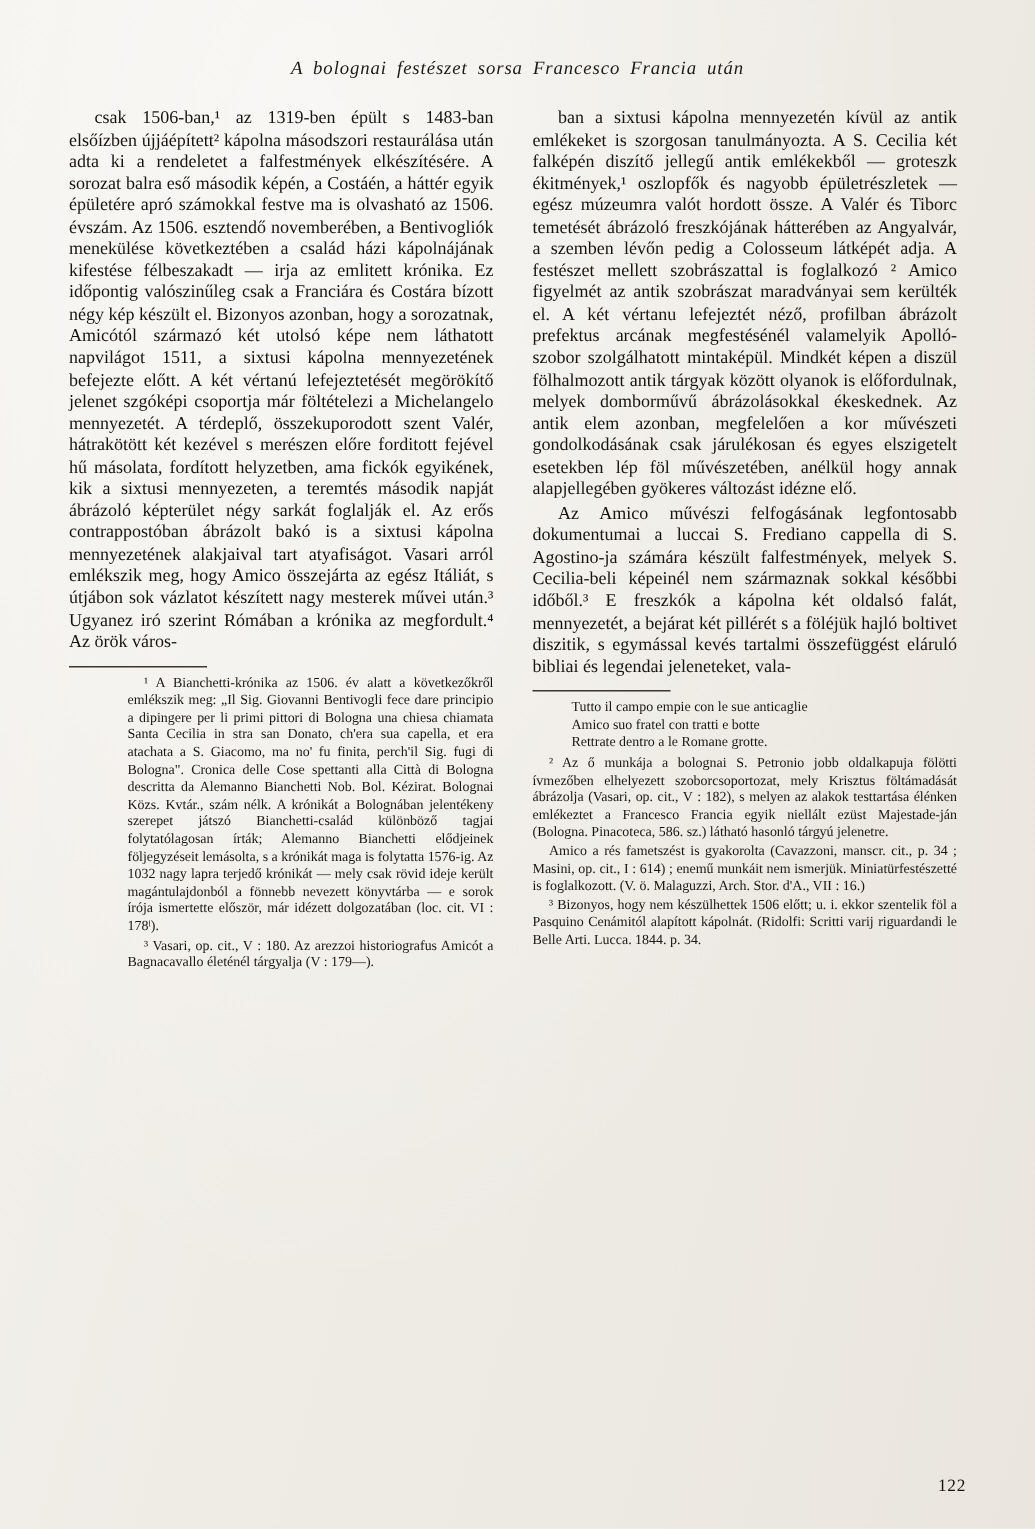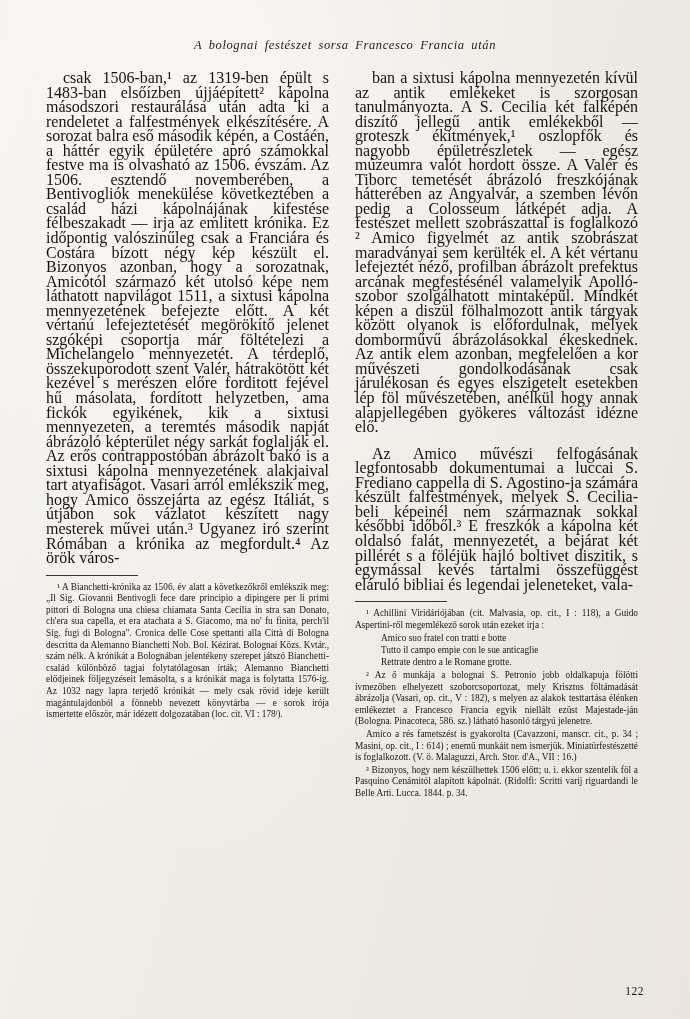--- a/index.html
+++ b/index.html
@@ -39,28 +39,28 @@
     align-items: flex-start;
   }
   .col {
     width: 283px;
     position: relative;
   }
   p.body {
     margin: 0;
     text-align: justify;
     text-justify: inter-word;
-    font-size: 16px;
+    font-size: 12px;
     line-height: 14.55px;
     text-indent: 17px;
     hyphens: manual;
     color: #16130f;
   }
   p.body + p.body {
-    margin-top: 12px;
+    margin-top: 2px;
   }
   .rule {
     width: 92px;
     height: 1px;
     background: #3a352e;
     margin: 9px 0 6px 0;
   }
   .notes {
     font-size: 9.3px;
     line-height: 11.6px;
@@ -86,20 +86,21 @@
   .page-number {
     position: absolute;
     right: 46px;
     bottom: 22px;
     font-size: 11.5px;
     letter-spacing: 0.5px;
     color: #17140f;
   }
   .col-left-notes {
     margin-top: 4px;
+    margin-left: 39px;
   }
   .col-right-notes {
     margin-top: 4px;
   }
 </style>
 </head>
 <body>
 
 <div class="page">
 
@@ -107,34 +108,34 @@
 
   <div class="columns">
 
     <div class="col">
       <p class="body">csak 1506-ban,¹ az 1319-ben épült s 1483-ban elsőízben újjáépített² kápolna másodszori restaurálása után adta ki a rendeletet a falfestmények elkészítésére. A sorozat balra eső második képén, a Costáén, a háttér egyik épületére apró számokkal festve ma is olvasható az 1506. évszám. Az 1506. esztendő novemberében, a Bentivogliók menekülése következtében a család házi kápolnájának kifestése félbeszakadt — irja az emlitett krónika. Ez időpontig valószinűleg csak a Franciára és Costára bízott négy kép készült el. Bizonyos azonban, hogy a sorozatnak, Amicótól származó két utolsó képe nem láthatott napvilágot 1511, a sixtusi kápolna mennyezetének befejezte előtt. A két vértanú lefejeztetését megörökítő jelenet szgóképi csoportja már föltételezi a Michelangelo mennyezetét. A térdeplő, összekuporodott szent Valér, hátrakötött két kezével s merészen előre forditott fejével hű másolata, fordított helyzetben, ama fickók egyikének, kik a sixtusi mennyezeten, a teremtés második napját ábrázoló képterület négy sarkát foglalják el. Az erős contrappostóban ábrázolt bakó is a sixtusi kápolna mennyezetének alakjaival tart atyafiságot. Vasari arról emlékszik meg, hogy Amico összejárta az egész Itáliát, s útjábon sok vázlatot készített nagy mesterek művei után.³ Ugyanez iró szerint Rómában a krónika az megfordult.⁴ Az örök város-</p>
 
       <div class="rule"></div>
 
       <div class="notes col-left-notes">
         <p class="note">¹ A Bianchetti-krónika az 1506. év alatt a következőkről emlékszik meg: „Il Sig. Giovanni Bentivogli fece dare principio a dipingere per li primi pittori di Bologna una chiesa chiamata Santa Cecilia in stra san Donato, ch'era sua capella, et era atachata a S. Giacomo, ma no' fu finita, perch'il Sig. fugi di Bologna". Cronica delle Cose spettanti alla Città di Bologna descritta da Alemanno Bianchetti Nob. Bol. Kézirat. Bolognai Közs. Kvtár., szám nélk. A krónikát a Bolognában jelentékeny szerepet játszó Bianchetti-család különböző tagjai folytatólagosan írták; Alemanno Bianchetti elődjeinek följegyzéseit lemásolta, s a krónikát maga is folytatta 1576-ig. Az 1032 nagy lapra terjedő krónikát — mely csak rövid ideje került magántulajdonból a fönnebb nevezett könyvtárba — e sorok írója ismertette először, már idézett dolgozatában (loc. cit. VI : 178ˡ).</p>
+        <p class="note">³ Vasari, op. cit., V : 180. Az arezzoi historiografus Amicót a Bagnacavallo életénél tárgyalja (V : 179—).</p>
       </div>
     </div>
 
     <div class="col">
       <p class="body">ban a sixtusi kápolna mennyezetén kívül az antik emlékeket is szorgosan tanulmányozta. A S. Cecilia két falképén diszítő jellegű antik emlékekből — groteszk ékitmények,¹ oszlopfők és nagyobb épületrészletek — egész múzeumra valót hordott össze. A Valér és Tiborc temetését ábrázoló freszkójának hátterében az Angyalvár, a szemben lévőn pedig a Colosseum látképét adja. A festészet mellett szobrászattal is foglalkozó ² Amico figyelmét az antik szobrászat maradványai sem kerülték el. A két vértanu lefejeztét néző, profilban ábrázolt prefektus arcának megfestésénél valamelyik Apolló-szobor szolgálhatott mintaképül. Mindkét képen a diszül fölhalmozott antik tárgyak között olyanok is előfordulnak, melyek domborművű ábrázolásokkal ékeskednek. Az antik elem azonban, megfelelően a kor művészeti gondolkodásának csak járulékosan és egyes elszigetelt esetekben lép föl művészetében, anélkül hogy annak alapjellegében gyökeres változást idézne elő.</p>
       <p class="body">Az Amico művészi felfogásának legfontosabb dokumentumai a luccai S. Frediano cappella di S. Agostino-ja számára készült falfestmények, melyek S. Cecilia-beli képeinél nem származnak sokkal későbbi időből.³ E freszkók a kápolna két oldalsó falát, mennyezetét, a bejárat két pillérét s a föléjük hajló boltivet diszitik, s egymással kevés tartalmi összefüggést eláruló bibliai és legendai jeleneteket, vala-</p>
 
       <div class="rule"></div>
 
       <div class="notes col-right-notes">
-        <p class="note">¹ Achillini Viridáriójában (cit. Malvasia, op. cit., I : 118), a Guido Aspertini-ről megemlékező sorok után ezeket irja :</p>
         <div class="note-verse">
+          <span class="verse-line">Tutto il campo empie con le sue anticaglie</span>
           <span class="verse-line">Amico suo fratel con tratti e botte</span>
-          <span class="verse-line">Tutto il campo empie con le sue anticaglie</span>
           <span class="verse-line">Rettrate dentro a le Romane grotte.</span>
         </div>
         <p class="note">² Az ő munkája a bolognai S. Petronio jobb oldalkapuja fölötti ívmezőben elhelyezett szoborcsoportozat, mely Krisztus föltámadását ábrázolja (Vasari, op. cit., V : 182), s melyen az alakok testtartása élénken emlékeztet a Francesco Francia egyik niellált ezüst Majestade-ján (Bologna. Pinacoteca, 586. sz.) látható hasonló tárgyú jelenetre.</p>
         <p class="note">Amico a rés fametszést is gyakorolta (Cavazzoni, manscr. cit., p. 34 ; Masini, op. cit., I : 614) ; enemű munkáit nem ismerjük. Miniatürfestészetté is foglalkozott. (V. ö. Malaguzzi, Arch. Stor. d'A., VII : 16.)</p>
         <p class="note">³ Bizonyos, hogy nem készülhettek 1506 előtt; u. i. ekkor szentelik föl a Pasquino Cenámitól alapított kápolnát. (Ridolfi: Scritti varij riguardandi le Belle Arti. Lucca. 1844. p. 34.</p>
       </div>
     </div>
 
   </div>
 

